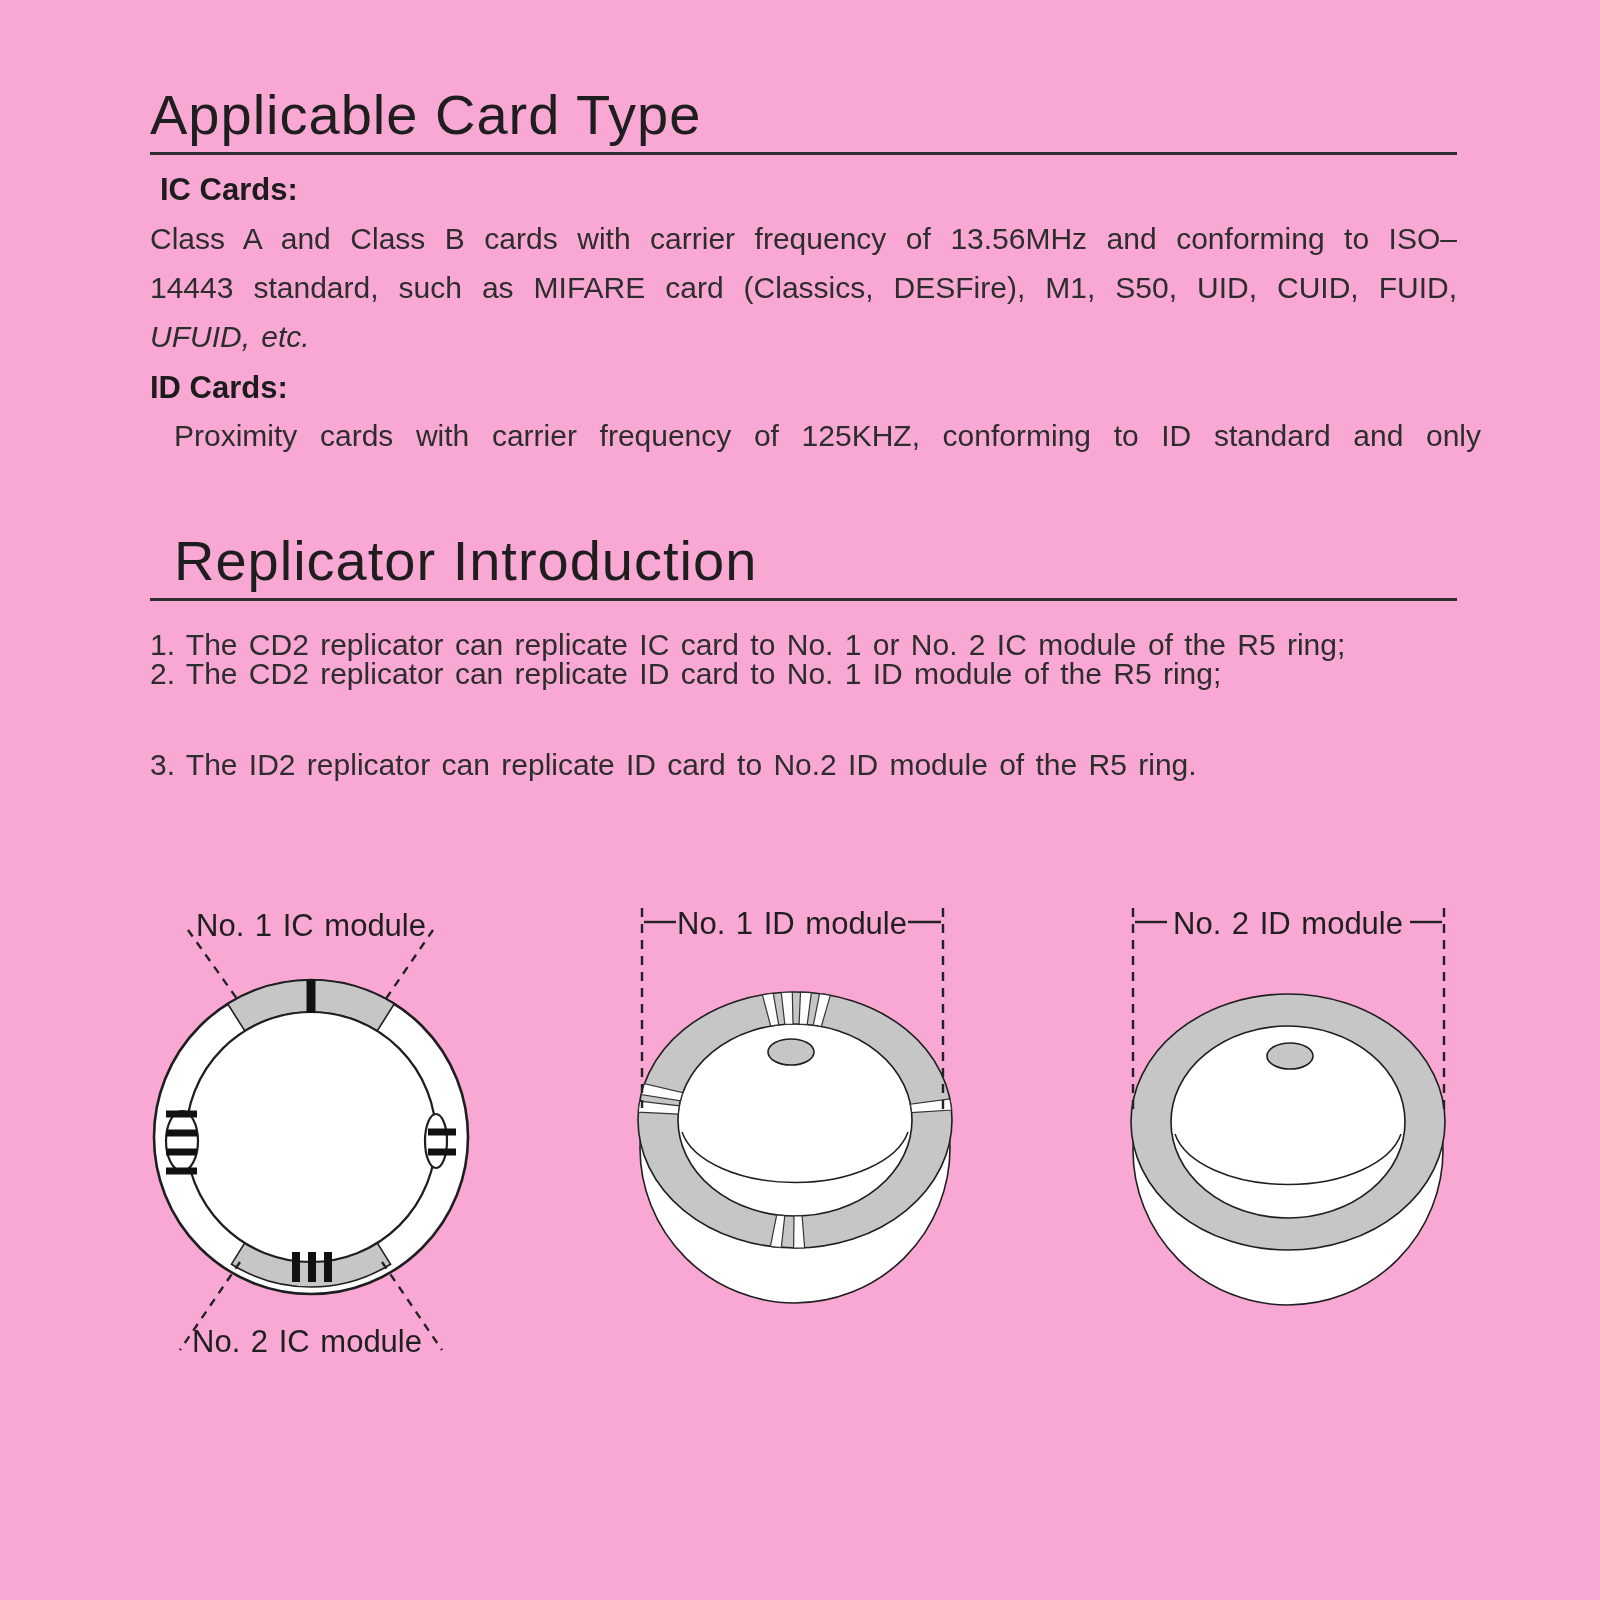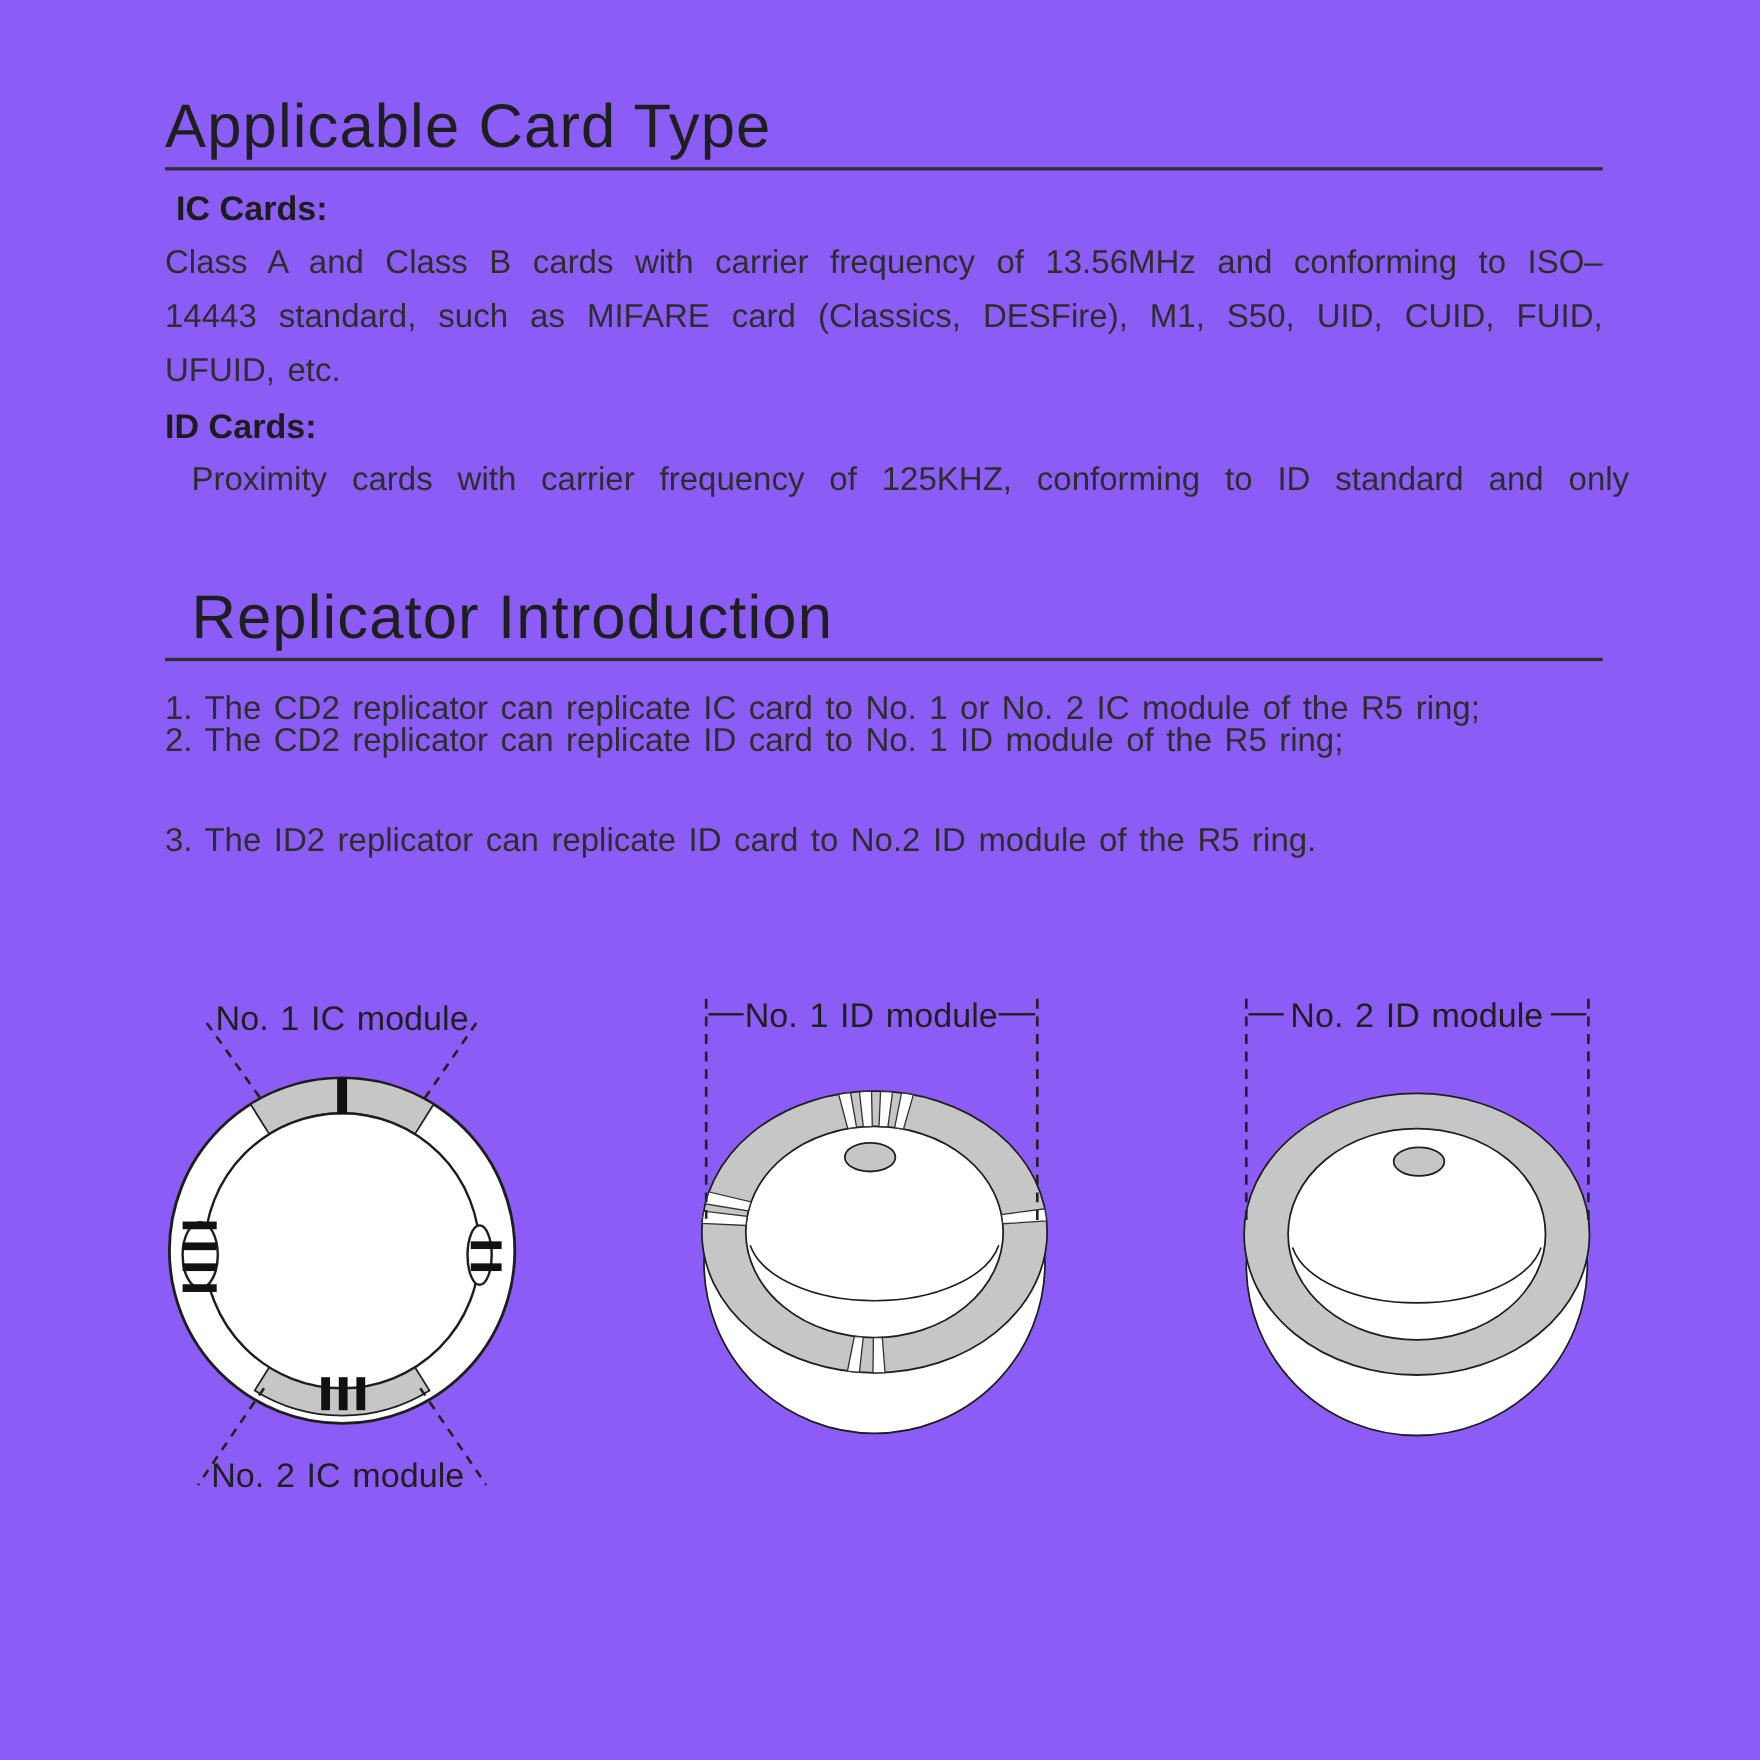--- a/index.html
+++ b/index.html
@@ -1,17 +1,17 @@
 <!DOCTYPE html>
 <html><head>
 <meta charset="utf-8">
 <style>
   html,body { margin:0; padding:0; background:#ffffff; }
   .page {
-    position:relative; width:1600px; height:1600px; background:#8b5cf6;
+    position:relative; width:1600px; height:1600px; background:#f9a8d4;
     font-family:"Liberation Sans", sans-serif; color:#2d2d2d; overflow:hidden;
   }
   .abs { position:absolute; }
   .h1 { font-size:56px; color:#1e1e1e; font-weight:400; letter-spacing:1px; white-space:nowrap; }
   .rule { height:3px; background:#2e2e2e; }
   .subhead { font-size:31px; font-weight:700; color:#1c1c1c; white-space:nowrap; }
   .body-line {
     font-size:30px; width:1307px; color:#2d2d2d; word-spacing:3px;
     text-align:justify; text-align-last:justify; white-space:normal;
   }
@@ -27,21 +27,21 @@
 <body>
 
 <div class="page">
 
   <div class="h1 abs" style="left:150px; top:82px;">Applicable Card Type</div>
   <div class="rule abs" style="left:150px; top:152px; width:1307px;"></div>
 
   <div class="subhead abs" style="left:160px; top:172px;">IC Cards:</div>
   <div class="body-line abs" style="left:150px; top:222px;">Class A and Class B cards with carrier frequency of 13.56MHz and conforming to ISO–</div>
   <div class="body-line abs" style="left:150px; top:271px;">14443 standard, such as MIFARE card (Classics, DESFire), M1, S50, UID, CUID, FUID,</div>
-  <div class="body-line no-just abs" style="left:150px; top:320px;">UFUID, etc.</div>
+  <div class="body-line no-just abs" style="left:150px; top:320px;font-style:italic;">UFUID, etc.</div>
 
   <div class="subhead abs" style="left:150px; top:370px;">ID Cards:</div>
   <div class="body-line abs" style="left:150px; top:419px;margin-left:24px;">Proximity cards with carrier frequency of 125KHZ, conforming to ID standard and only</div>
 
   <div class="h1 abs" style="left:150px; top:528px;margin-left:24px;">Replicator Introduction</div>
   <div class="rule abs" style="left:150px; top:598px; width:1307px;"></div>
 
   <div class="list-line abs" style="left:150px; top:628px;">1. The CD2 replicator can replicate IC card to No. 1 or No. 2 IC module of the R5 ring;</div>
   <div class="list-line abs" style="left:150px; top:657px;">2. The CD2 replicator can replicate ID card to No. 1 ID module of the R5 ring;</div>
   <div class="list-line abs" style="left:150px; top:728px;margin-top:20px;">3. The ID2 replicator can replicate ID card to No.2 ID module of the R5 ring.</div>

